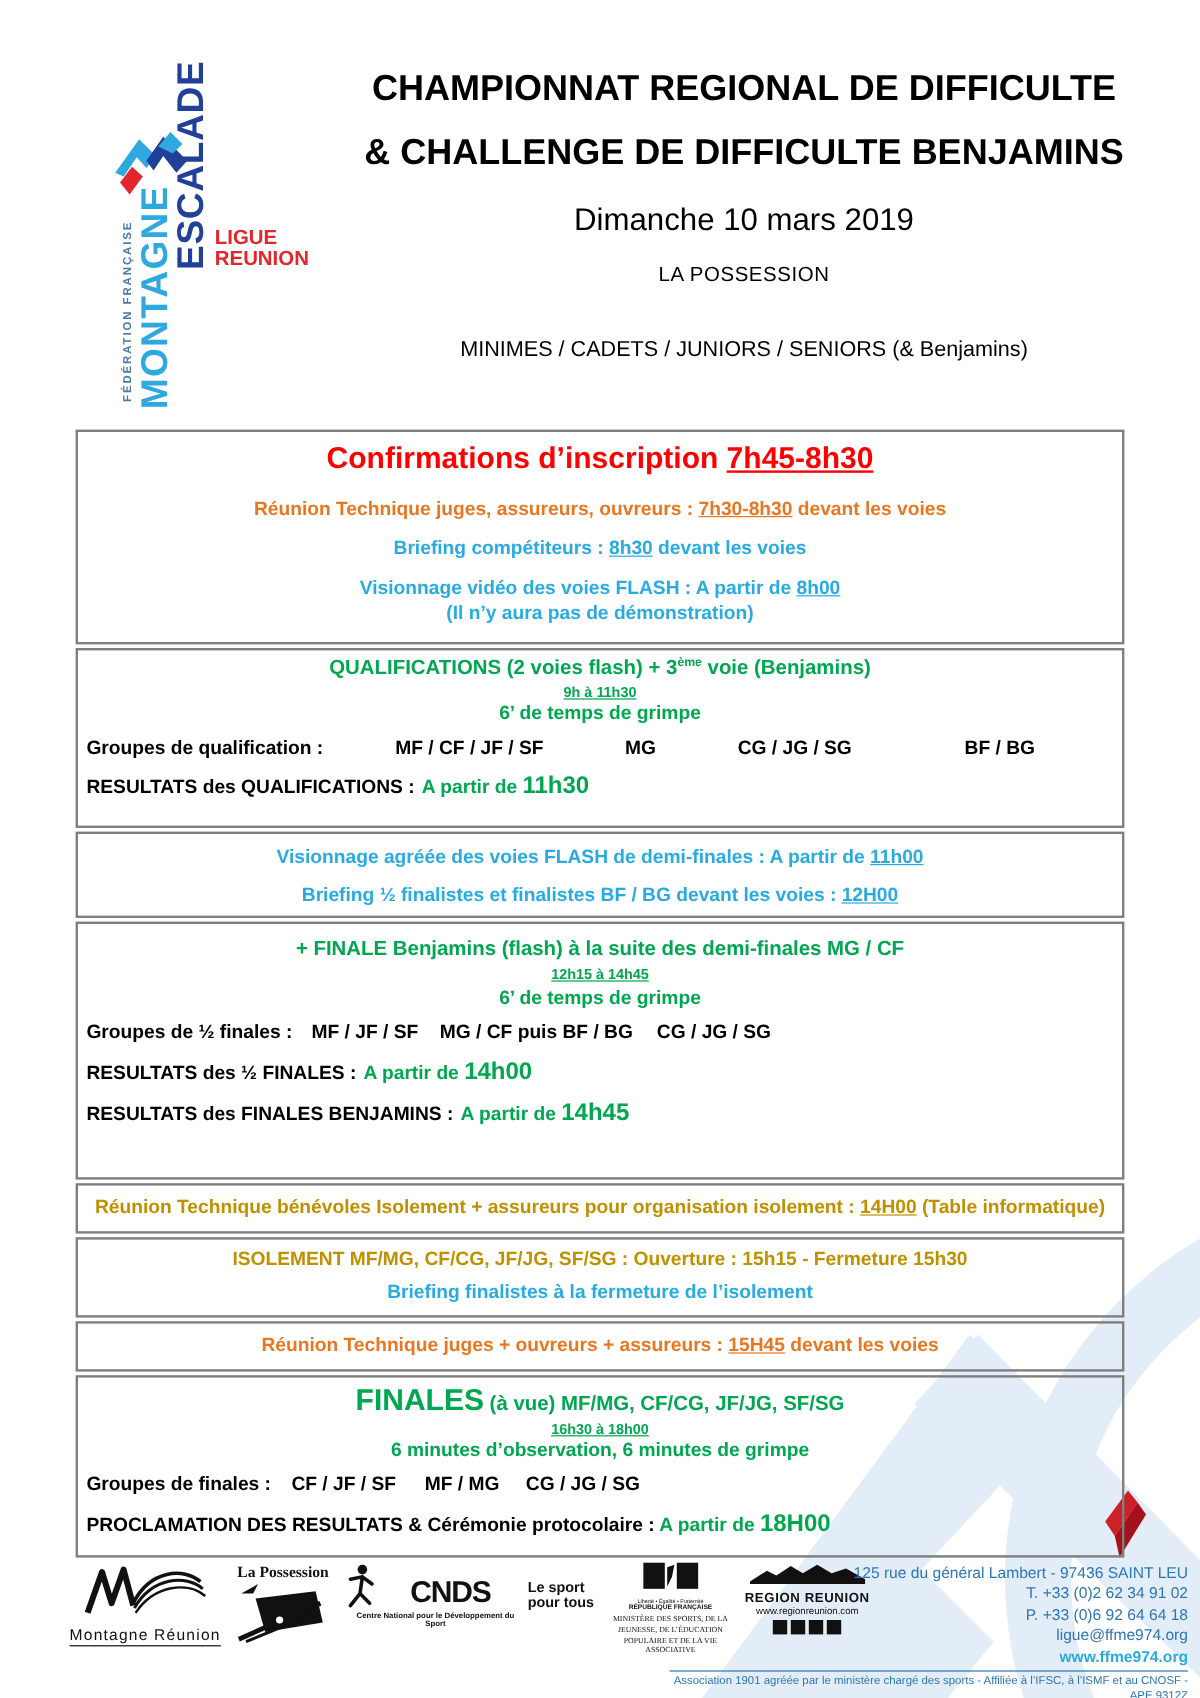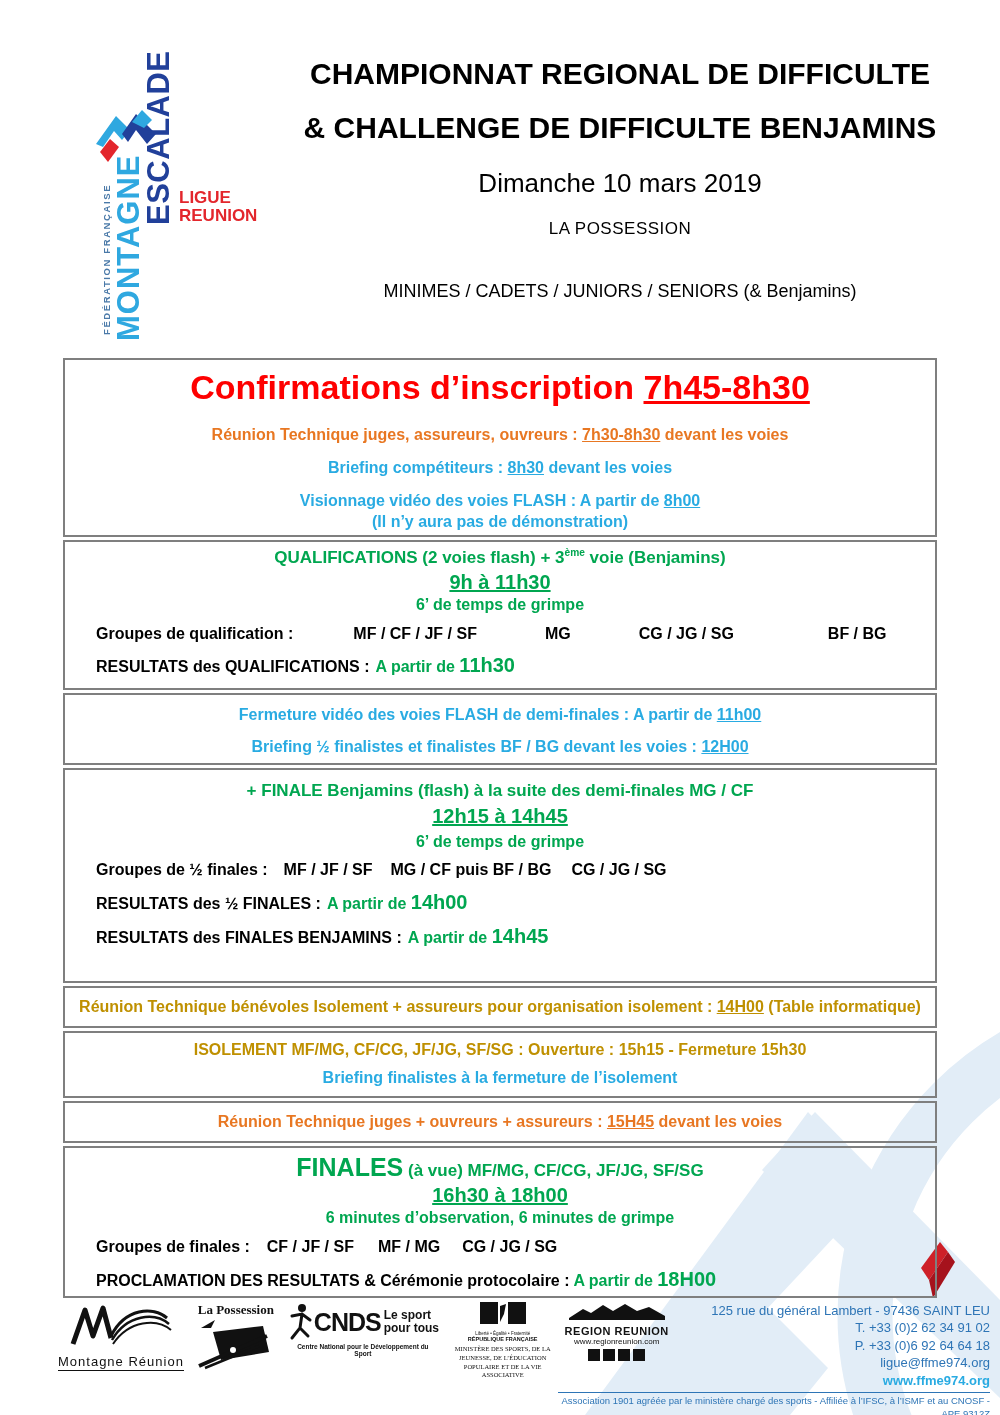--- a/index.html
+++ b/index.html
@@ -34,41 +34,41 @@
   .b5 { height:42px; display:flex; align-items:center; justify-content:center; }
   .b6 { height:67px;  padding-top:8px; }
   .b7 { height:42px; display:flex; align-items:center; justify-content:center; }
   .b8 { height:152px; padding-top:5px; }
   .red    { color:#fe0000; }
   .orange { color:#e87722; }
   .cyan   { color:#29abe2; }
   .green  { color:#00a650; }
   .gold   { color:#bf9000; }
   .u  { text-decoration:underline; }
-  .t25 { font-size:34px; font-weight:bold; }
-  .t20 { font-size:20px; font-weight:bold; }
+  .t25 { font-size:25px; font-weight:bold; }
+  .t20 { font-size:12px; font-weight:bold; }
   .t17 { font-size:17px; font-weight:bold; }
   .t16 { font-size:16px; font-weight:bold; }
   .tm  { font-size:20px; font-weight:bold; }
-  .left { text-align:left; padding-left:7px;margin-left:24px; }
+  .left { text-align:left; padding-left:7px; }
   .mt19{margin-top:19px}.mt15{margin-top:15px}.mt14{margin-top:14px}
   .mt12{margin-top:12px}.mt11{margin-top:11px}.mt10{margin-top:10px}
   .mt5{margin-top:5px}.mt4{margin-top:4px}.mt3{margin-top:3px}.mt2{margin-top:2px}
   sup { font-size:60%; vertical-align:super; }
   .q-groups .g1{margin-left:60px} .q-groups .g2{margin-left:68px} .q-groups .g3{margin-left:68px} .q-groups .g4{margin-left:94px}
   .d-groups .g1{margin-left:16px} .d-groups .g2{margin-left:18px} .d-groups .g3{margin-left:20px}
   .f-groups .g1{margin-left:17px} .f-groups .g2{margin-left:24px} .f-groups .g3{margin-left:22px}
   .seg-gap { margin-left:6px; }
   
   .footer { position:absolute; left:58px; top:1302px; width:932px; z-index:2; }
   .logos { position:absolute; left:0; top:0; display:flex; align-items:flex-start; gap:13px; color:#111; }
   .lg { text-align:center; }
   .mr-label { font-size:13px; letter-spacing:1px; border-bottom:1.5px solid #111; padding-bottom:1px; margin-top:2px; white-space:nowrap; }
   .lp-label { font-family:"Liberation Serif",serif; font-weight:bold; font-size:13px; white-space:nowrap; }
-  .cnds-top { display:flex; align-items:center; }
+  .cnds-top { display:flex; align-items:flex-end;gap:28px; }
   .cnds-acro{ font-size:25px; font-weight:900; letter-spacing:-1px; }
   .cnds-tag { font-size:12px; font-weight:bold; width:58px; line-height:1.05; text-align:left; margin-left:3px; }
   .cnds-sub { font-size:6.5px; font-weight:bold; width:150px; margin-top:1px; }
   .min { width:96px; }
   .min-motto{ font-size:4.5px; margin-top:1px; }
   .min-rep  { font-size:5.5px; font-weight:bold; }
   .min-name { font-family:"Liberation Serif",serif; font-size:6.5px; margin-top:3px; line-height:1.35; }
   .rr { width:106px; }
   .rr-label { font-size:11px; font-weight:bold; letter-spacing:0.5px; margin-top:1px; }
   .rr-web { font-size:8px; }
@@ -143,21 +143,21 @@
       <div class="t16 left q-groups mt11">
         <span>Groupes de qualification :</span><span class="g1">MF / CF / JF / SF</span><span class="g2">MG</span><span class="g3">CG / JG / SG</span><span class="g4">BF / BG</span>
       </div>
       <div class="t16 left mt11">
         <span>RESULTATS des QUALIFICATIONS :</span><span class="green seg-gap">A partir de </span><span class="green tm">11h30</span>
       </div>
     </div>
 
     <div class="box b3">
       <div class="t16 cyan">
-        <span>Fermeture vidéo des voies FLASH de demi-finales : A partir de </span><span class="u">11h00</span>
+        <span>Visionnage agréée des voies FLASH de demi-finales : A partir de </span><span class="u">11h00</span>
       </div>
       <div class="t16 cyan mt14">
         <span>Briefing ½ finalistes et  finalistes BF / BG  devant les voies : </span><span class="u">12H00</span>
       </div>
     </div>
 
     <div class="box b4">
       <div class="t17 green mt5">+ FINALE Benjamins (flash) à la suite des demi-finales MG / CF</div>
       <div class="t20 green u mt4">12h15 à 14h45</div>
       <div class="t16 green mt5">6’ de temps de grimpe</div>

